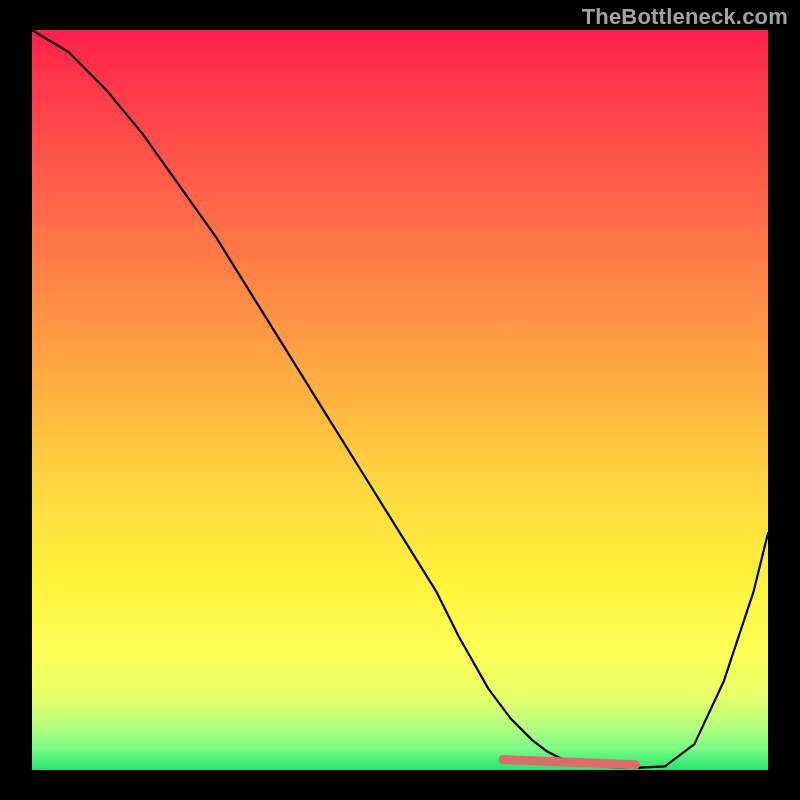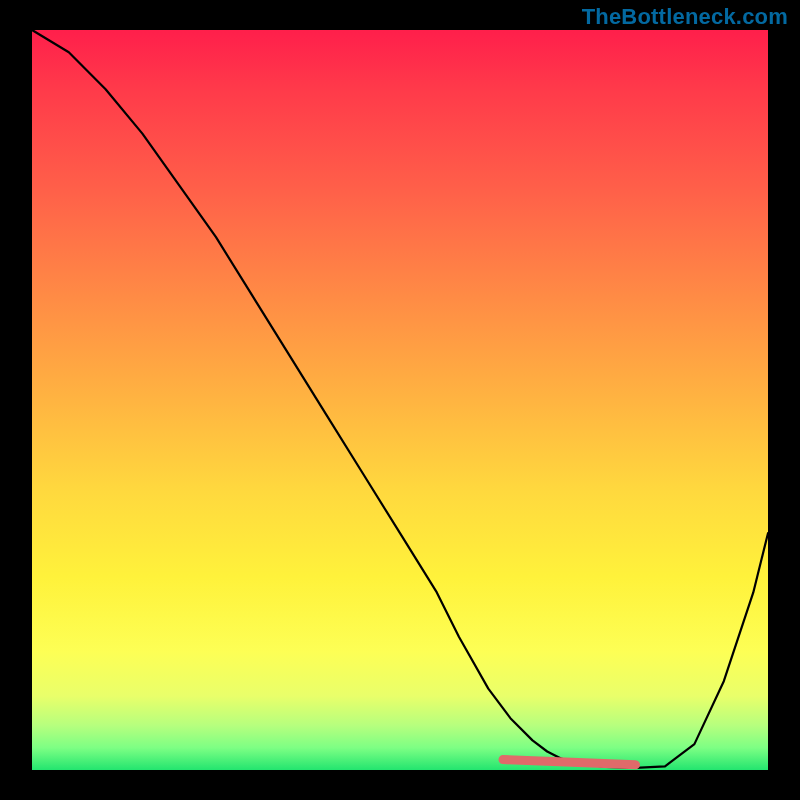--- a/index.html
+++ b/index.html
@@ -13,21 +13,21 @@
   .frame {
     position: absolute;
     left: 0; top: 0;
     width: 800px; height: 800px;
     background: #000;
   }
   .watermark {
     position: absolute;
     top: 4px;
     right: 12px;
-    color: #0369a1;
+    color: #a3a3a3;
     font-family: Arial, Helvetica, sans-serif;
     font-size: 22px;
     font-weight: 600;
     letter-spacing: 0.2px;
     user-select: none;
   }
   .plot {
     position: absolute;
     left: 32px;
     top: 30px;

